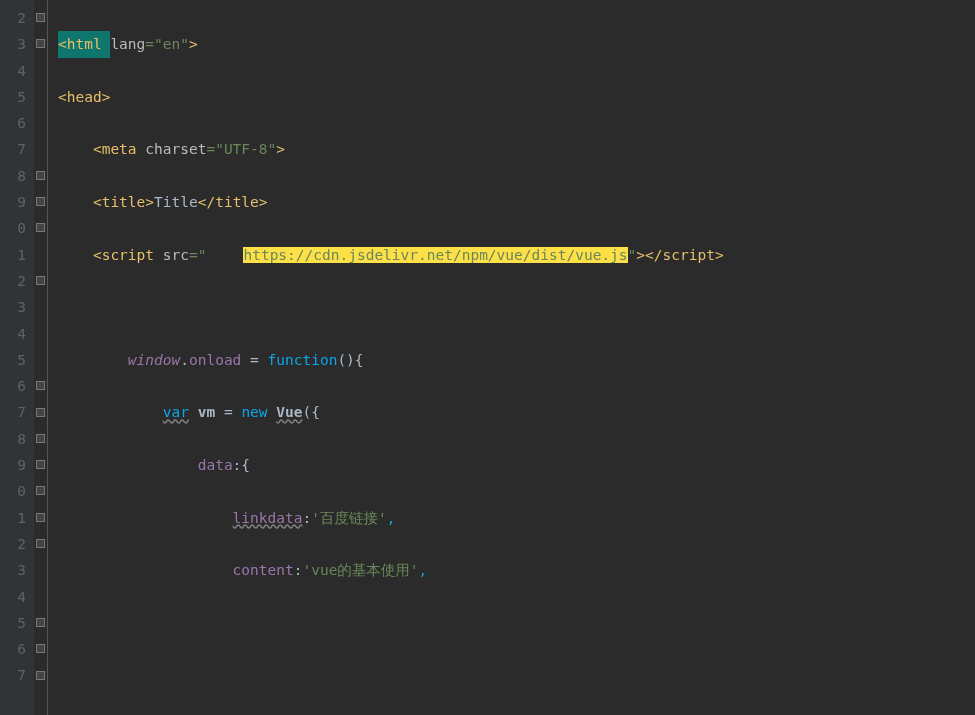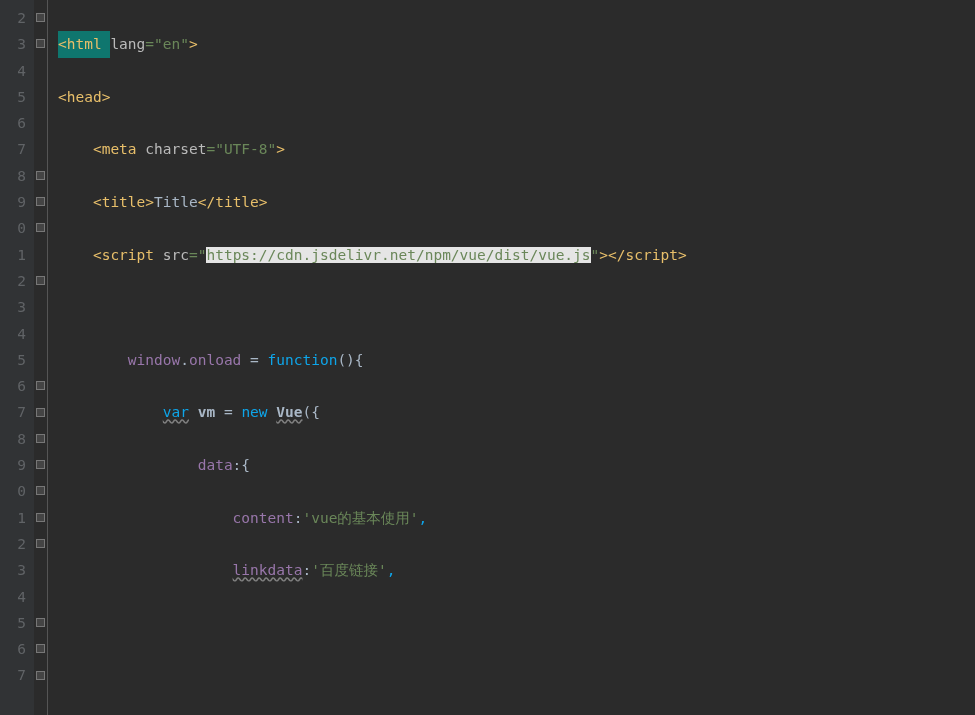--- a/index.html
+++ b/index.html
@@ -45,30 +45,30 @@
     background: #444;
   }
   .code {
     padding-left: 10px;
     padding-top: 5px;
     white-space: pre;
     flex: 1;
   }
   .line { height: 26.3px; }
   .hl-line { background: #0f766e; display: inline-block; }
-  .hl-url { background: #e5e5e5; }
+  .hl-url { background: #fde047; margin-left: 37px; }
   .c-tag { color: #e8bf6a; }
   .c-attr { color: #bababa; }
   .c-str { color: #6a8759; }
   .c-key { color: #0ea5e9; }
   .c-prop { color: #9876aa; }
   .c-text { color: #a9b7c6; }
   .c-id { color: #a9b7c6; font-weight: bold; }
   .c-punc { color: #a9b7c6; }
-  .c-italic { color: #9876aa; }
+  .c-italic { font-style: italic; color: #9876aa; }
   .wavy { text-decoration: underline wavy #808080; text-decoration-skip-ink: none; text-align: center; }
 </style>
 </head>
 <body>
 
 <div class="editor">
   <div class="gutter" id="gutter">
       <div>2</div>
       <div>3</div>
       <div>4</div>
@@ -117,22 +117,22 @@
   <div class="code">
 <div class="line"><span class="hl-line"><span class="c-tag">&lt;</span><span class="c-tag">html </span></span><span class="c-attr">lang</span><span class="c-str">=</span><span class="c-str">"en"</span><span class="c-tag">&gt;</span></div>
 <div class="line"><span class="c-tag">&lt;</span><span class="c-tag">head</span><span class="c-tag">&gt;</span></div>
 <div class="line">    <span class="c-tag">&lt;</span><span class="c-tag">meta </span><span class="c-attr">charset</span><span class="c-str">=</span><span class="c-str">"UTF-8"</span><span class="c-tag">&gt;</span></div>
 <div class="line">    <span class="c-tag">&lt;</span><span class="c-tag">title</span><span class="c-tag">&gt;</span><span class="c-text">Title</span><span class="c-tag">&lt;/</span><span class="c-tag">title</span><span class="c-tag">&gt;</span></div>
 <div class="line">    <span class="c-tag">&lt;</span><span class="c-tag">script </span><span class="c-attr">src</span><span class="c-str">=</span><span class="c-str">"</span><span class="c-str hl-url">https://cdn.jsdelivr.net/npm/vue/dist/vue.js</span><span class="c-str">"</span><span class="c-tag">&gt;&lt;/</span><span class="c-tag">script</span><span class="c-tag">&gt;</span></div>
 <div class="line"></div>
 <div class="line">        <span class="c-italic">window</span><span class="c-punc">.</span><span class="c-prop">onload </span><span class="c-punc">= </span><span class="c-key">function</span><span class="c-punc">(){</span></div>
 <div class="line">            <span class="c-key wavy">var</span><span> </span><span class="c-id">vm </span><span class="c-punc">= </span><span class="c-key">new </span><span class="c-id wavy">Vue</span><span class="c-punc">({</span></div>
 <div class="line">                <span class="c-prop">data</span><span class="c-punc">:</span><span class="c-punc">{</span></div>
+<div class="line">                    <span class="c-prop wavy">linkdata</span><span class="c-punc">:</span><span class="c-str">'百度链接'</span><span class="c-key">,</span></div>
 <div class="line">                    <span class="c-prop">content</span><span class="c-punc">:</span><span class="c-str">'vue的基本使用'</span><span class="c-key">,</span></div>
-<div class="line">                    <span class="c-prop wavy">linkdata</span><span class="c-punc">:</span><span class="c-str">'百度链接'</span><span class="c-key">,</span></div>
 
 
 
 
 
 
 
 
 
 

